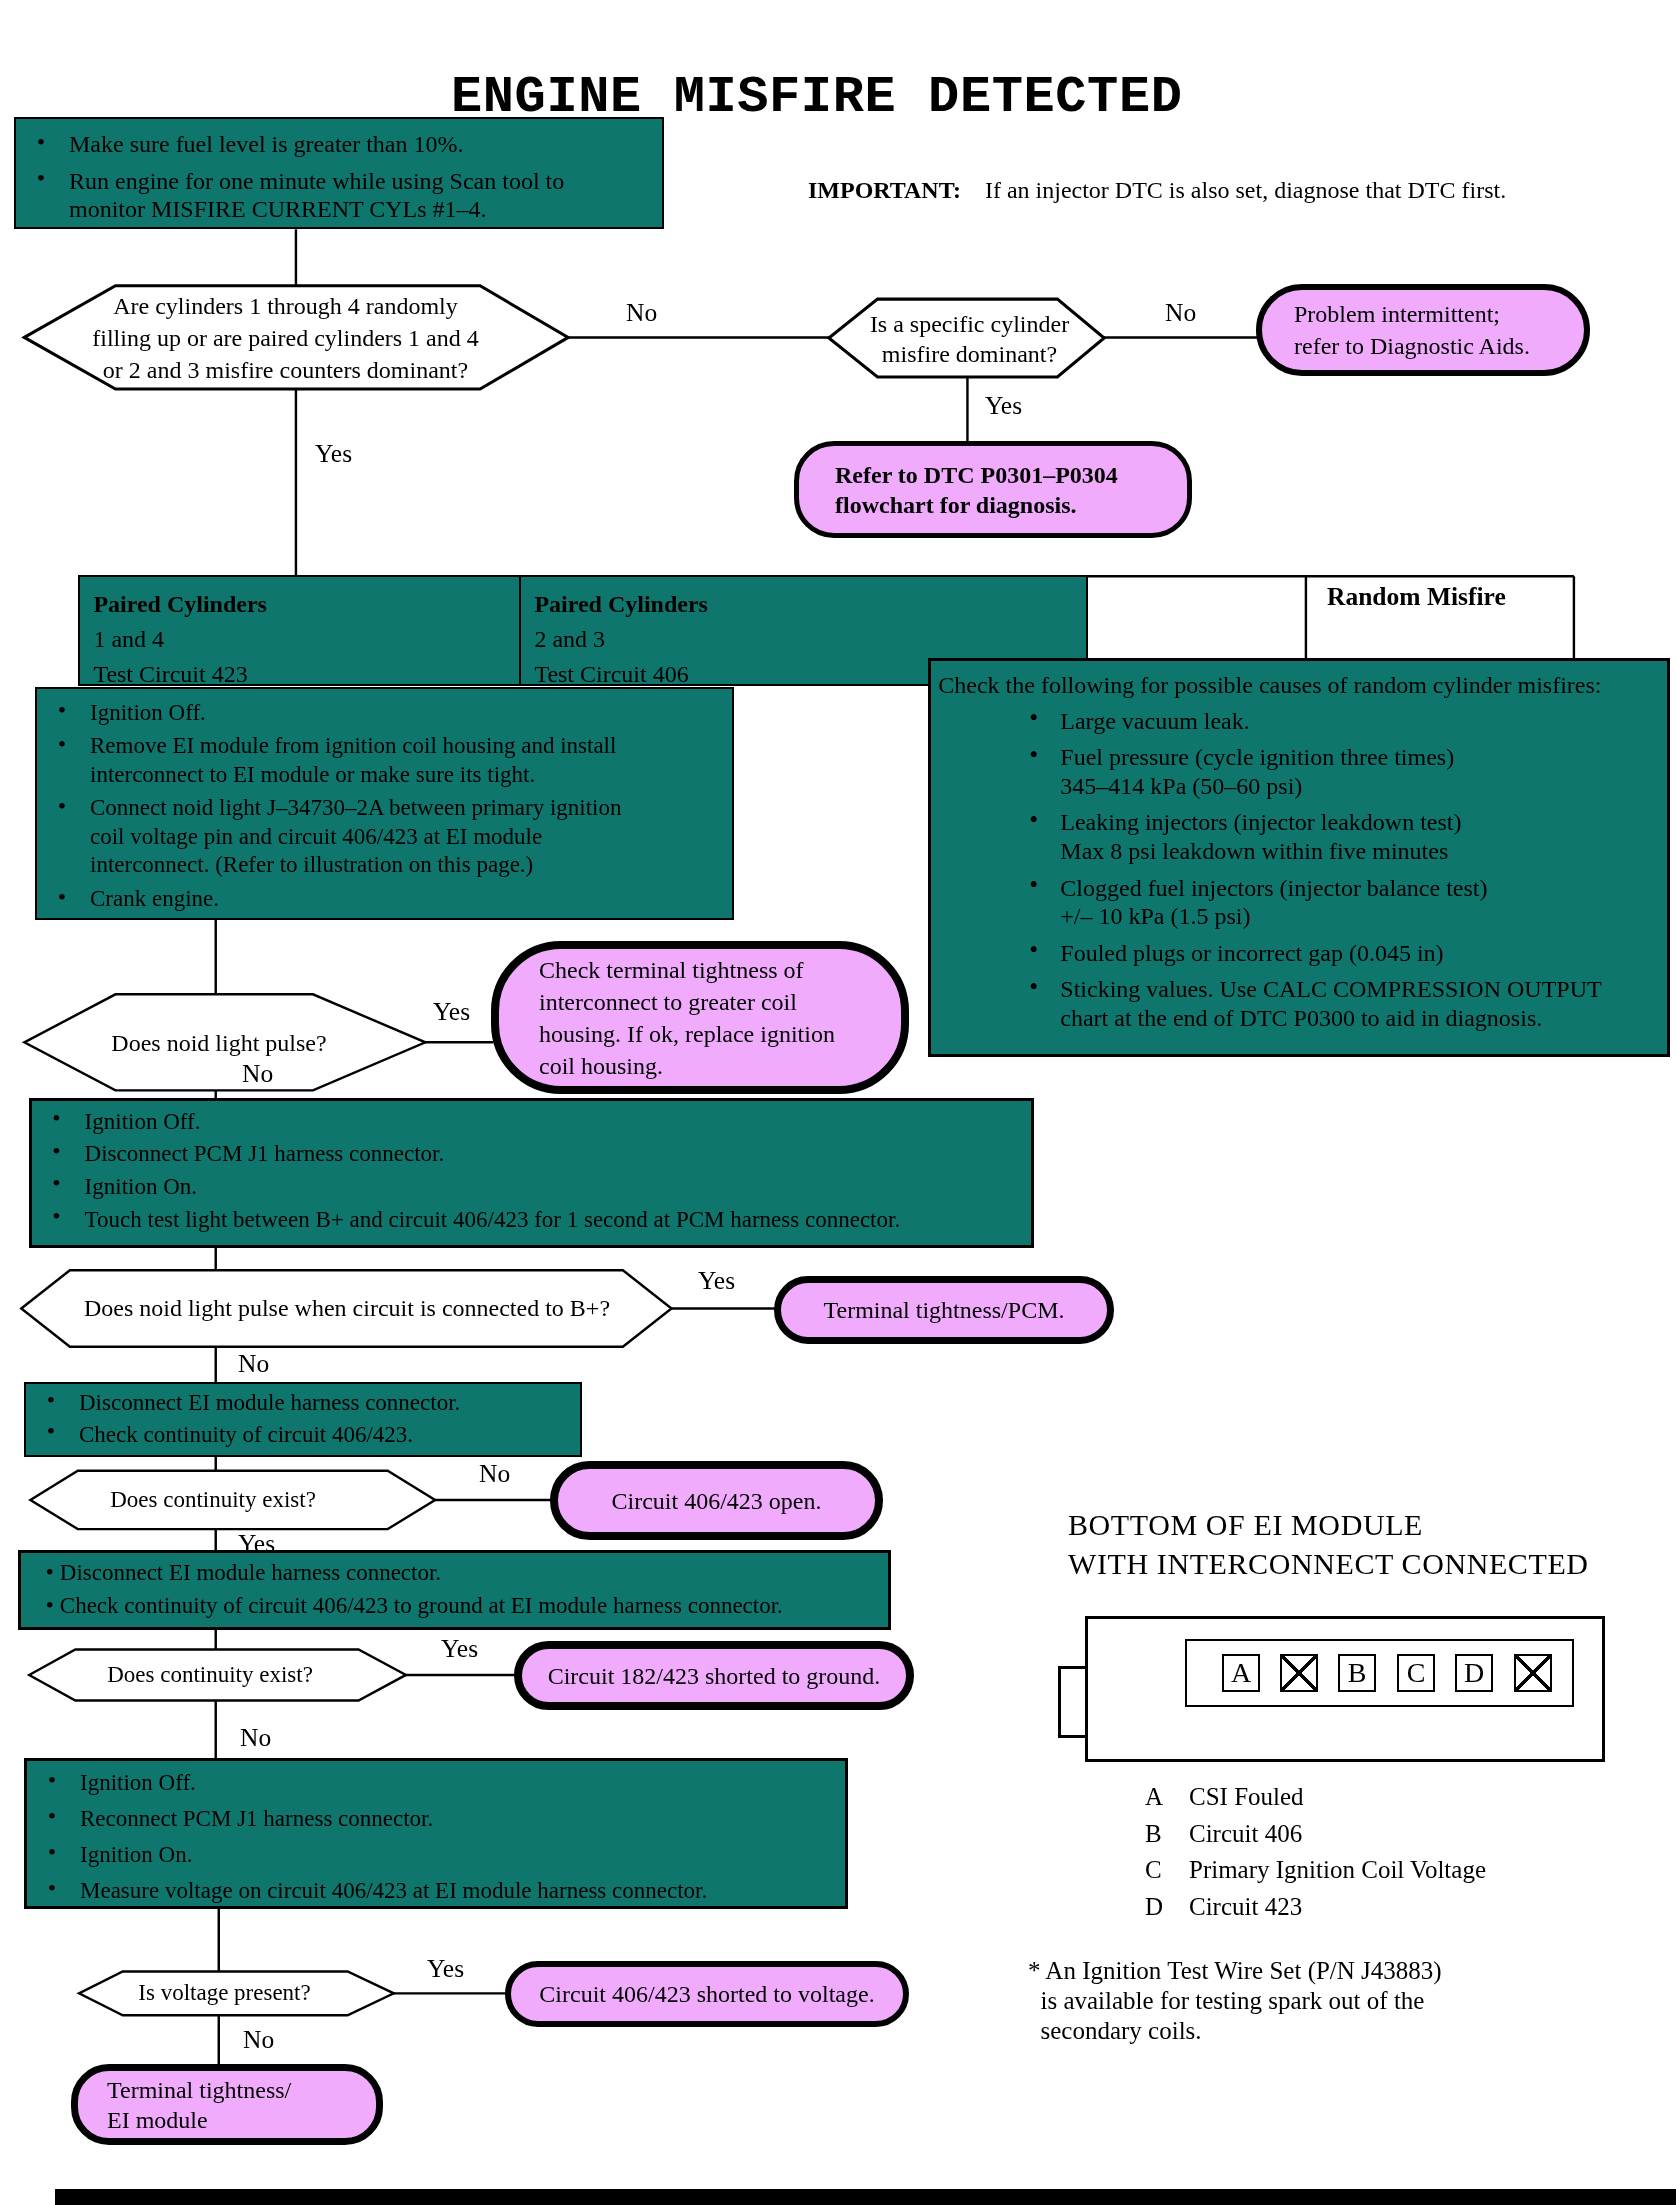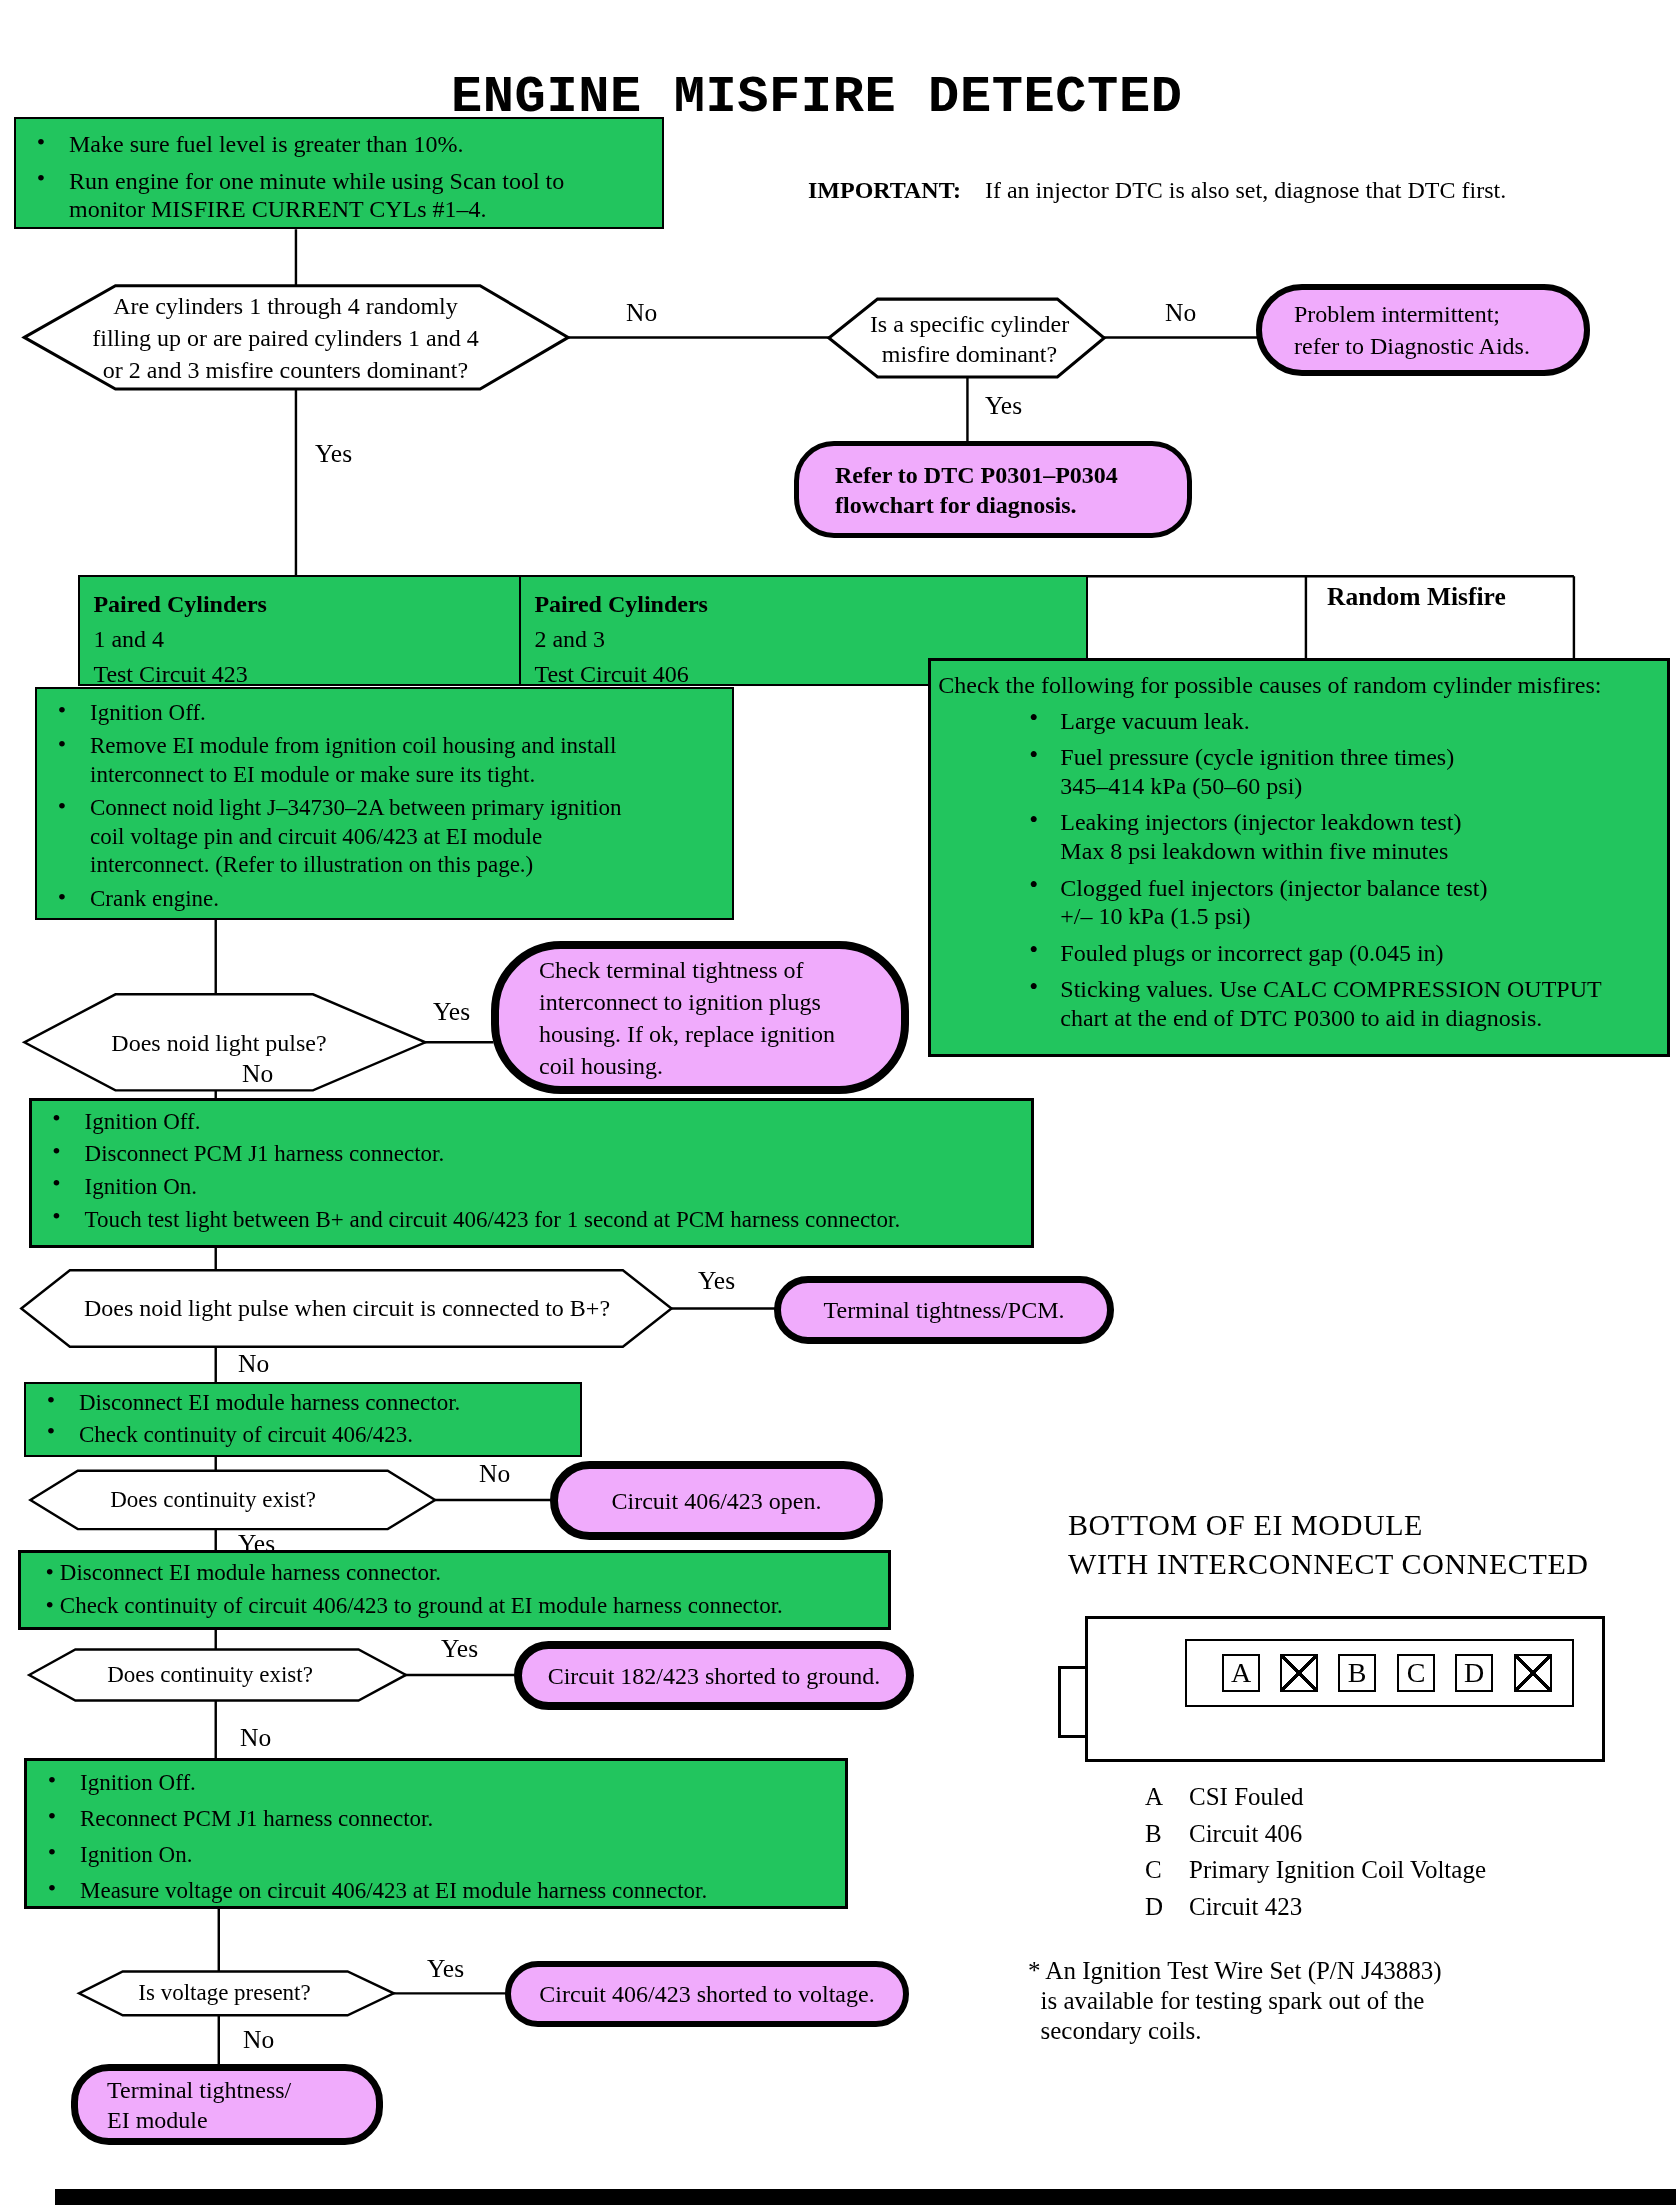--- a/index.html
+++ b/index.html
@@ -8,21 +8,21 @@
     position:relative;
     width:1676px;height:2205px;
     background:#ffffff;
     font-family:"Liberation Serif", serif;
     color:#000;
     overflow:hidden;
   }
   .abs{position:absolute;}
   #wires{position:absolute;left:0;top:0;}
   .box{
-    position:absolute;border:2.4px solid #000;background:#22c55e;
+    position:absolute;border:2.4px solid #000;background:#0f766e;
     font-size:23px;line-height:27px;
   }
   .term{
     position:absolute;border:6.7px solid #000;border-radius:49px;background:#f0abfc;
     display:flex;align-items:center;justify-content:center;
     text-align:center;white-space:pre-line;font-size:24px;line-height:32px;
   }
   .term.left{justify-content:flex-start;text-align:left;}
   .hextext{
     position:absolute;display:flex;align-items:center;justify-content:center;
@@ -136,21 +136,21 @@
   <div class="lbl" style="left:441px;top:1634px;">Yes</div>
   <div class="lbl" style="left:240px;top:1723px;">No</div>
   <div class="lbl" style="left:427px;top:1954px;">Yes</div>
   <div class="lbl" style="left:243px;top:2025px;">No</div>
 
   <div class="term left" style="left:1256px;top:284px;width:334px;height:92px;border-radius:46px;padding-left:32px;">Problem intermittent;
 refer to Diagnostic Aids.</div>
   <div class="term left" style="left:794px;top:441px;width:398px;height:97px;border-radius:40px;border-width:5.5px;padding-left:36px;line-height:30px;font-weight:bold;">Refer to DTC P0301–P0304
 flowchart for diagnosis.</div>
   <div class="term left" style="left:491px;top:941px;width:418px;height:153px;border-radius:70px;border-width:8px;padding-left:40px;">Check terminal tightness of
-interconnect to ignition plugs
+interconnect to greater coil
 housing. If ok, replace ignition
 coil housing.</div>
   <div class="term" style="left:774px;top:1276px;width:340px;height:68px;border-radius:34px;border-width:7.3px;">Terminal tightness/PCM.</div>
   <div class="term" style="left:550px;top:1461px;width:333px;height:79px;border-radius:40px;border-width:8px;">Circuit 406/423 open.</div>
   <div class="term" style="left:514px;top:1641px;width:400px;height:69px;border-radius:35px;border-width:8px;">Circuit 182/423 shorted to ground.</div>
   <div class="term" style="left:505px;top:1961px;width:404px;height:66px;border-radius:33px;border-width:6px;">Circuit 406/423 shorted to voltage.</div>
   <div class="term left" style="left:71px;top:2064px;width:312px;height:81px;border-radius:38px;border-width:7.3px;padding-left:29px;line-height:30px;">Terminal tightness/
 EI module</div>
 
   <div class="box" style="left:78px;top:575px;width:444px;height:111px;padding:9.7px 0 0 13.4px;font-size:24px;line-height:35px;">

